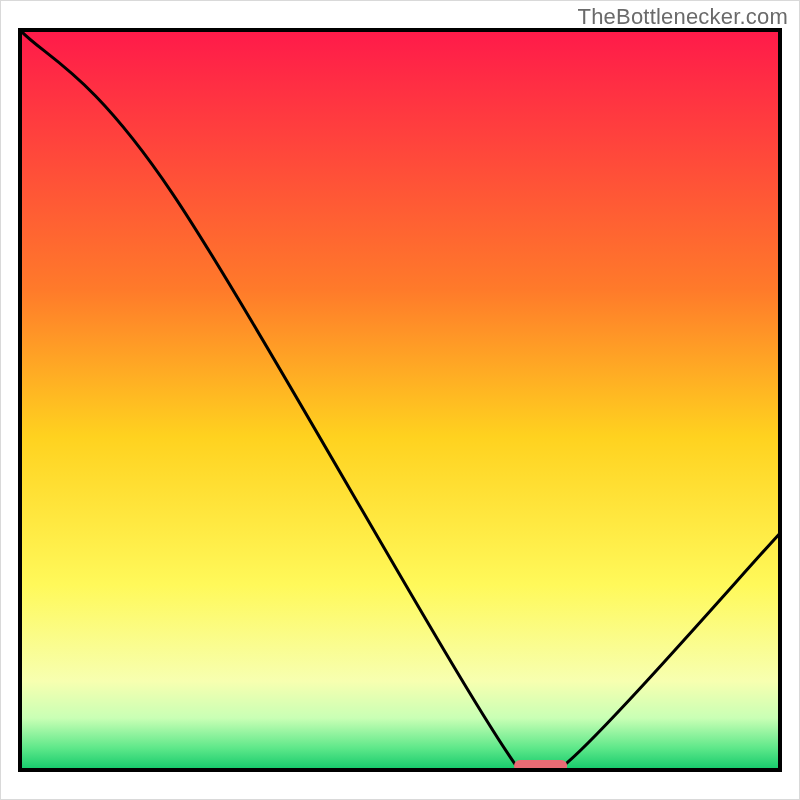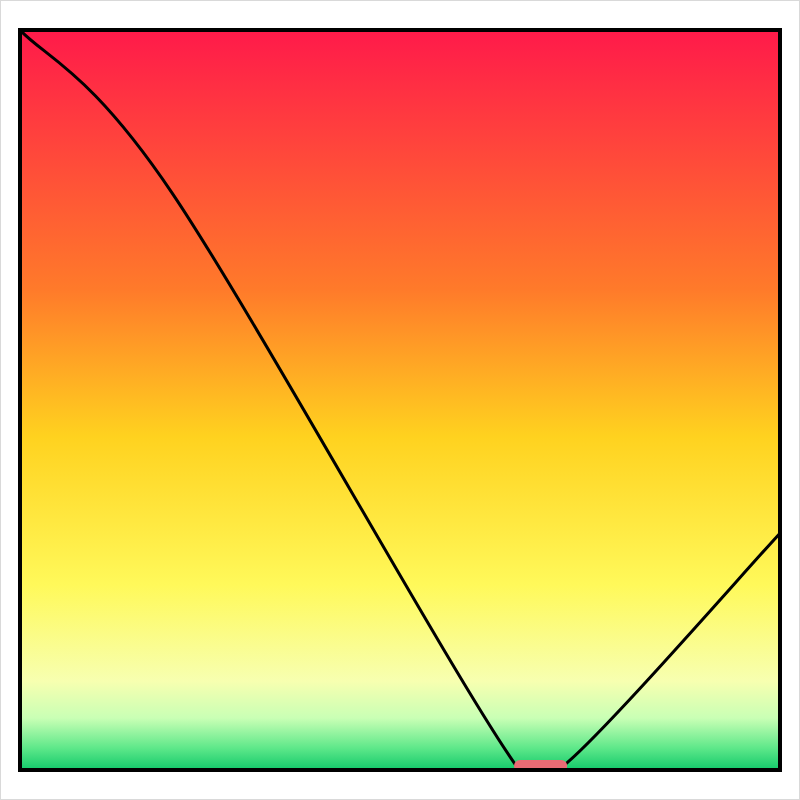--- a/index.html
+++ b/index.html
@@ -28,20 +28,21 @@
     color: #6a6a6a;
     letter-spacing: 0.2px;
     z-index: 10;
   }
 </style>
 </head>
 <body>
 
 <div class="wrap">
 
+  <div class="watermark">TheBottlenecker.com</div>
 
   <svg width="800" height="800" viewBox="0 0 800 800">
     <defs>
       <linearGradient id="bg-grad" x1="0" y1="0" x2="0" y2="1">
 
       <stop offset="0%" stop-color="#ff1a4a"></stop>
           <stop offset="35%" stop-color="#ff7a2a"></stop>
           <stop offset="55%" stop-color="#ffd21f"></stop>
           <stop offset="75%" stop-color="#fff95a"></stop>
           <stop offset="88%" stop-color="#f7ffb0"></stop>

